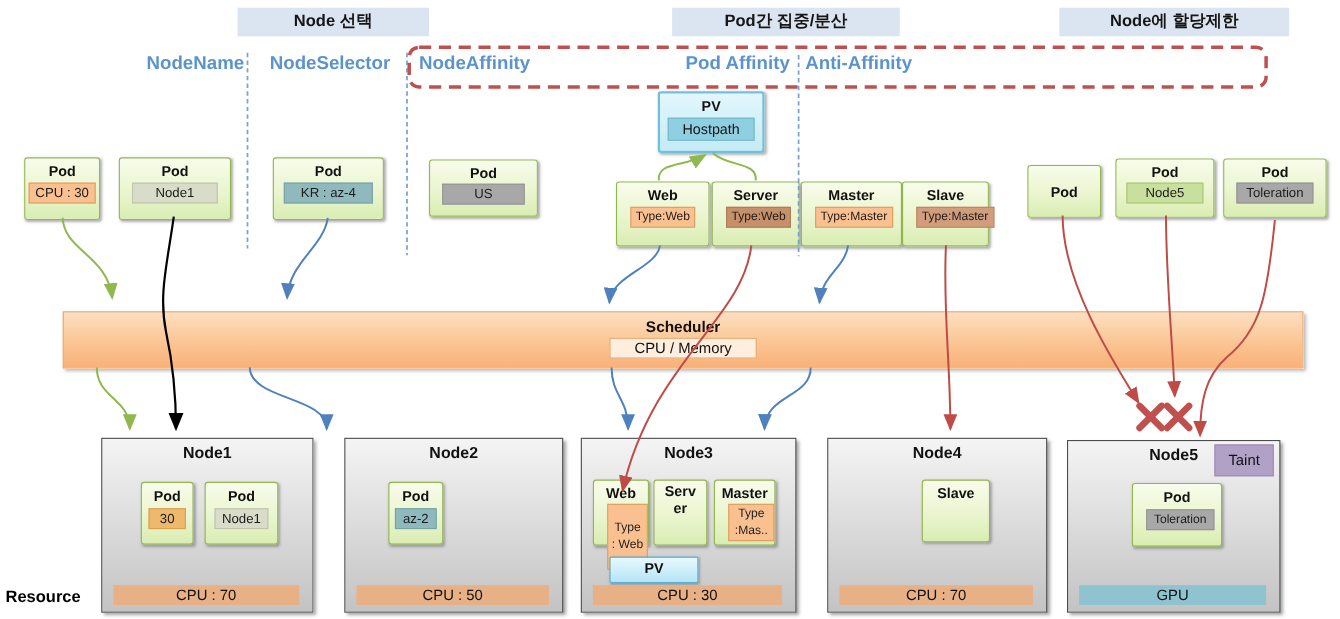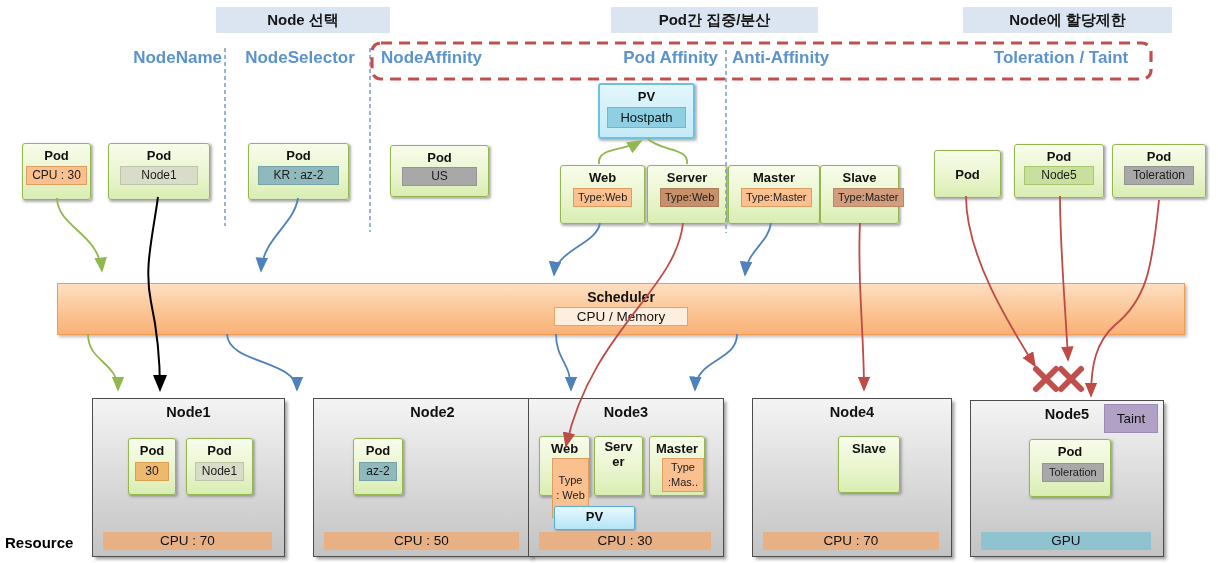--- a/index.html
+++ b/index.html
@@ -70,38 +70,37 @@
 
   <div class="hdr" style="left:216px;width:174px;">Node 선택</div>
   <div class="hdr" style="left:611px;width:207px;">Pod간 집중/분산</div>
   <div class="hdr" style="left:963px;width:209px;">Node에 할당제한</div>
 
   <div class="cat" style="left:120px;width:102px;text-align:right;">NodeName</div>
   <div class="cat" style="left:234px;width:132px;text-align:center;">NodeSelector</div>
   <div class="cat" style="left:381px;width:150px;text-align:left;">NodeAffinity</div>
   <div class="cat" style="left:598px;width:120px;text-align:right;">Pod Affinity</div>
   <div class="cat" style="left:732px;width:115px;text-align:left;">Anti-Affinity</div>
-  <div class="cat" style="left:978px;width:166px;text-align:center;">Toleration / Taint</div>
 
   <div class="pvbox" style="left:598px;top:83px;width:93px;height:52px;">
     <div class="pod-title">PV</div>
     <span class="pv-sub">Hostpath</span>
   </div>
 
   <div class="pod" style="left:22px;top:143px;width:67px;height:55px;">
     <div class="pod-title">Pod</div>
     <span class="sub s-orange" style="padding:1px 5px;">CPU : 30</span>
   </div>
   <div class="pod" style="left:108px;top:143px;width:100px;height:55px;">
     <div class="pod-title">Pod</div>
     <span class="sub s-sage wide">Node1</span>
   </div>
   <div class="pod" style="left:248px;top:143px;width:99px;height:55px;">
     <div class="pod-title">Pod</div>
-    <span class="sub s-teal" style="padding:1px 14px;">KR : az-2</span>
+    <span class="sub s-teal" style="padding:1px 14px;">KR : az-4</span>
   </div>
   <div class="pod" style="left:390px;top:145px;width:97px;height:50px;">
     <div class="pod-title">Pod</div>
     <span class="sub s-gray" style="padding:1px 28px;margin-top:2px;">US</span>
   </div>
   <div class="pod" style="left:560px;top:165px;width:83px;height:57px;">
     <div class="pod-title">Web</div>
     <span class="sub s-orange s-tiny">Type:Web</span>
   </div>
   <div class="pod" style="left:647px;top:165px;width:78px;height:57px;">
@@ -139,21 +138,21 @@
       <div class="pod-title">Pod</div>
       <span class="sub s-orange2" style="padding:1px 9px;margin-top:4px;">30</span>
     </div>
     <div class="pod" style="left:93px;top:39px;width:65px;height:55px;">
       <div class="pod-title">Pod</div>
       <span class="sub s-sage" style="padding:1px 6px;margin-top:4px;">Node1</span>
     </div>
     <div class="bar">CPU : 70</div>
   </div>
 
-  <div class="node" style="left:313px;top:398px;width:197px;height:157px;padding-left:20px;">
+  <div class="node" style="left:313px;top:398px;width:197px;height:157px;">
     <div class="node-title">Node2</div>
     <div class="pod" style="left:39px;top:39px;width:48px;height:55px;">
       <div class="pod-title">Pod</div>
       <span class="sub s-teal" style="padding:1px 6px;margin-top:4px;">az-2</span>
     </div>
     <div class="bar">CPU : 50</div>
   </div>
 
   <div class="node" style="left:528px;top:398px;width:194px;height:157px;">
     <div class="node-title">Node3</div>

